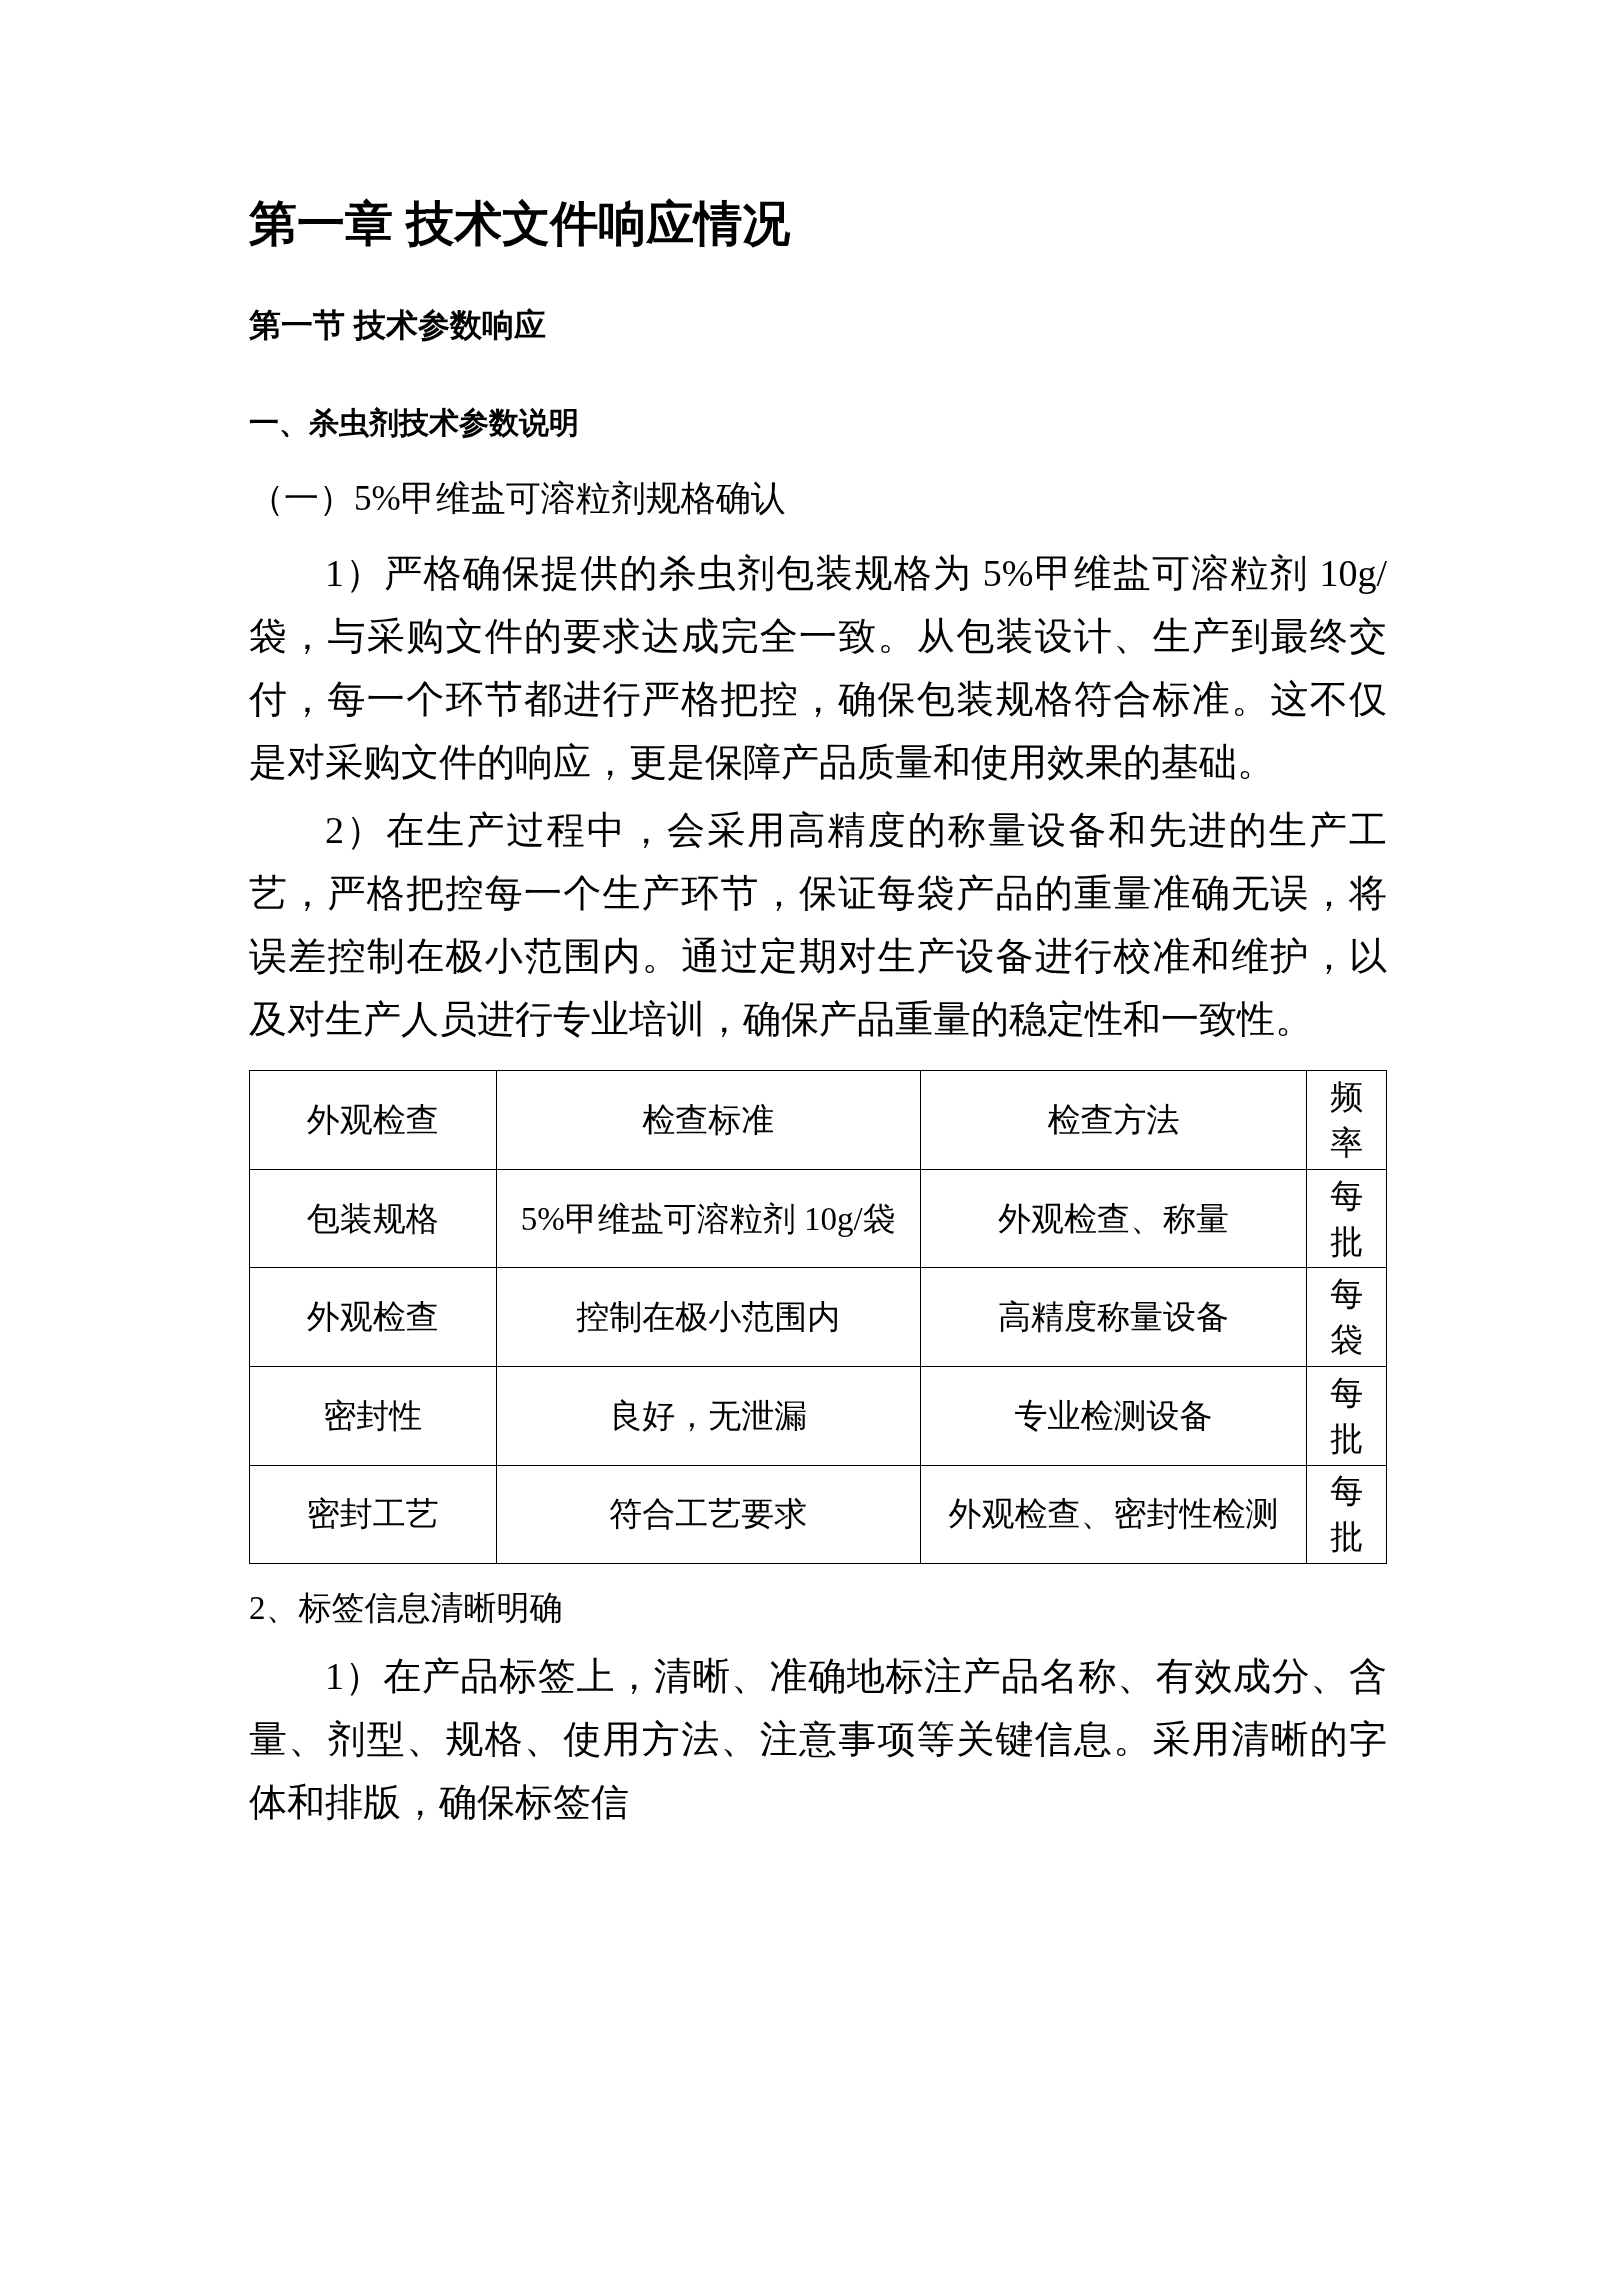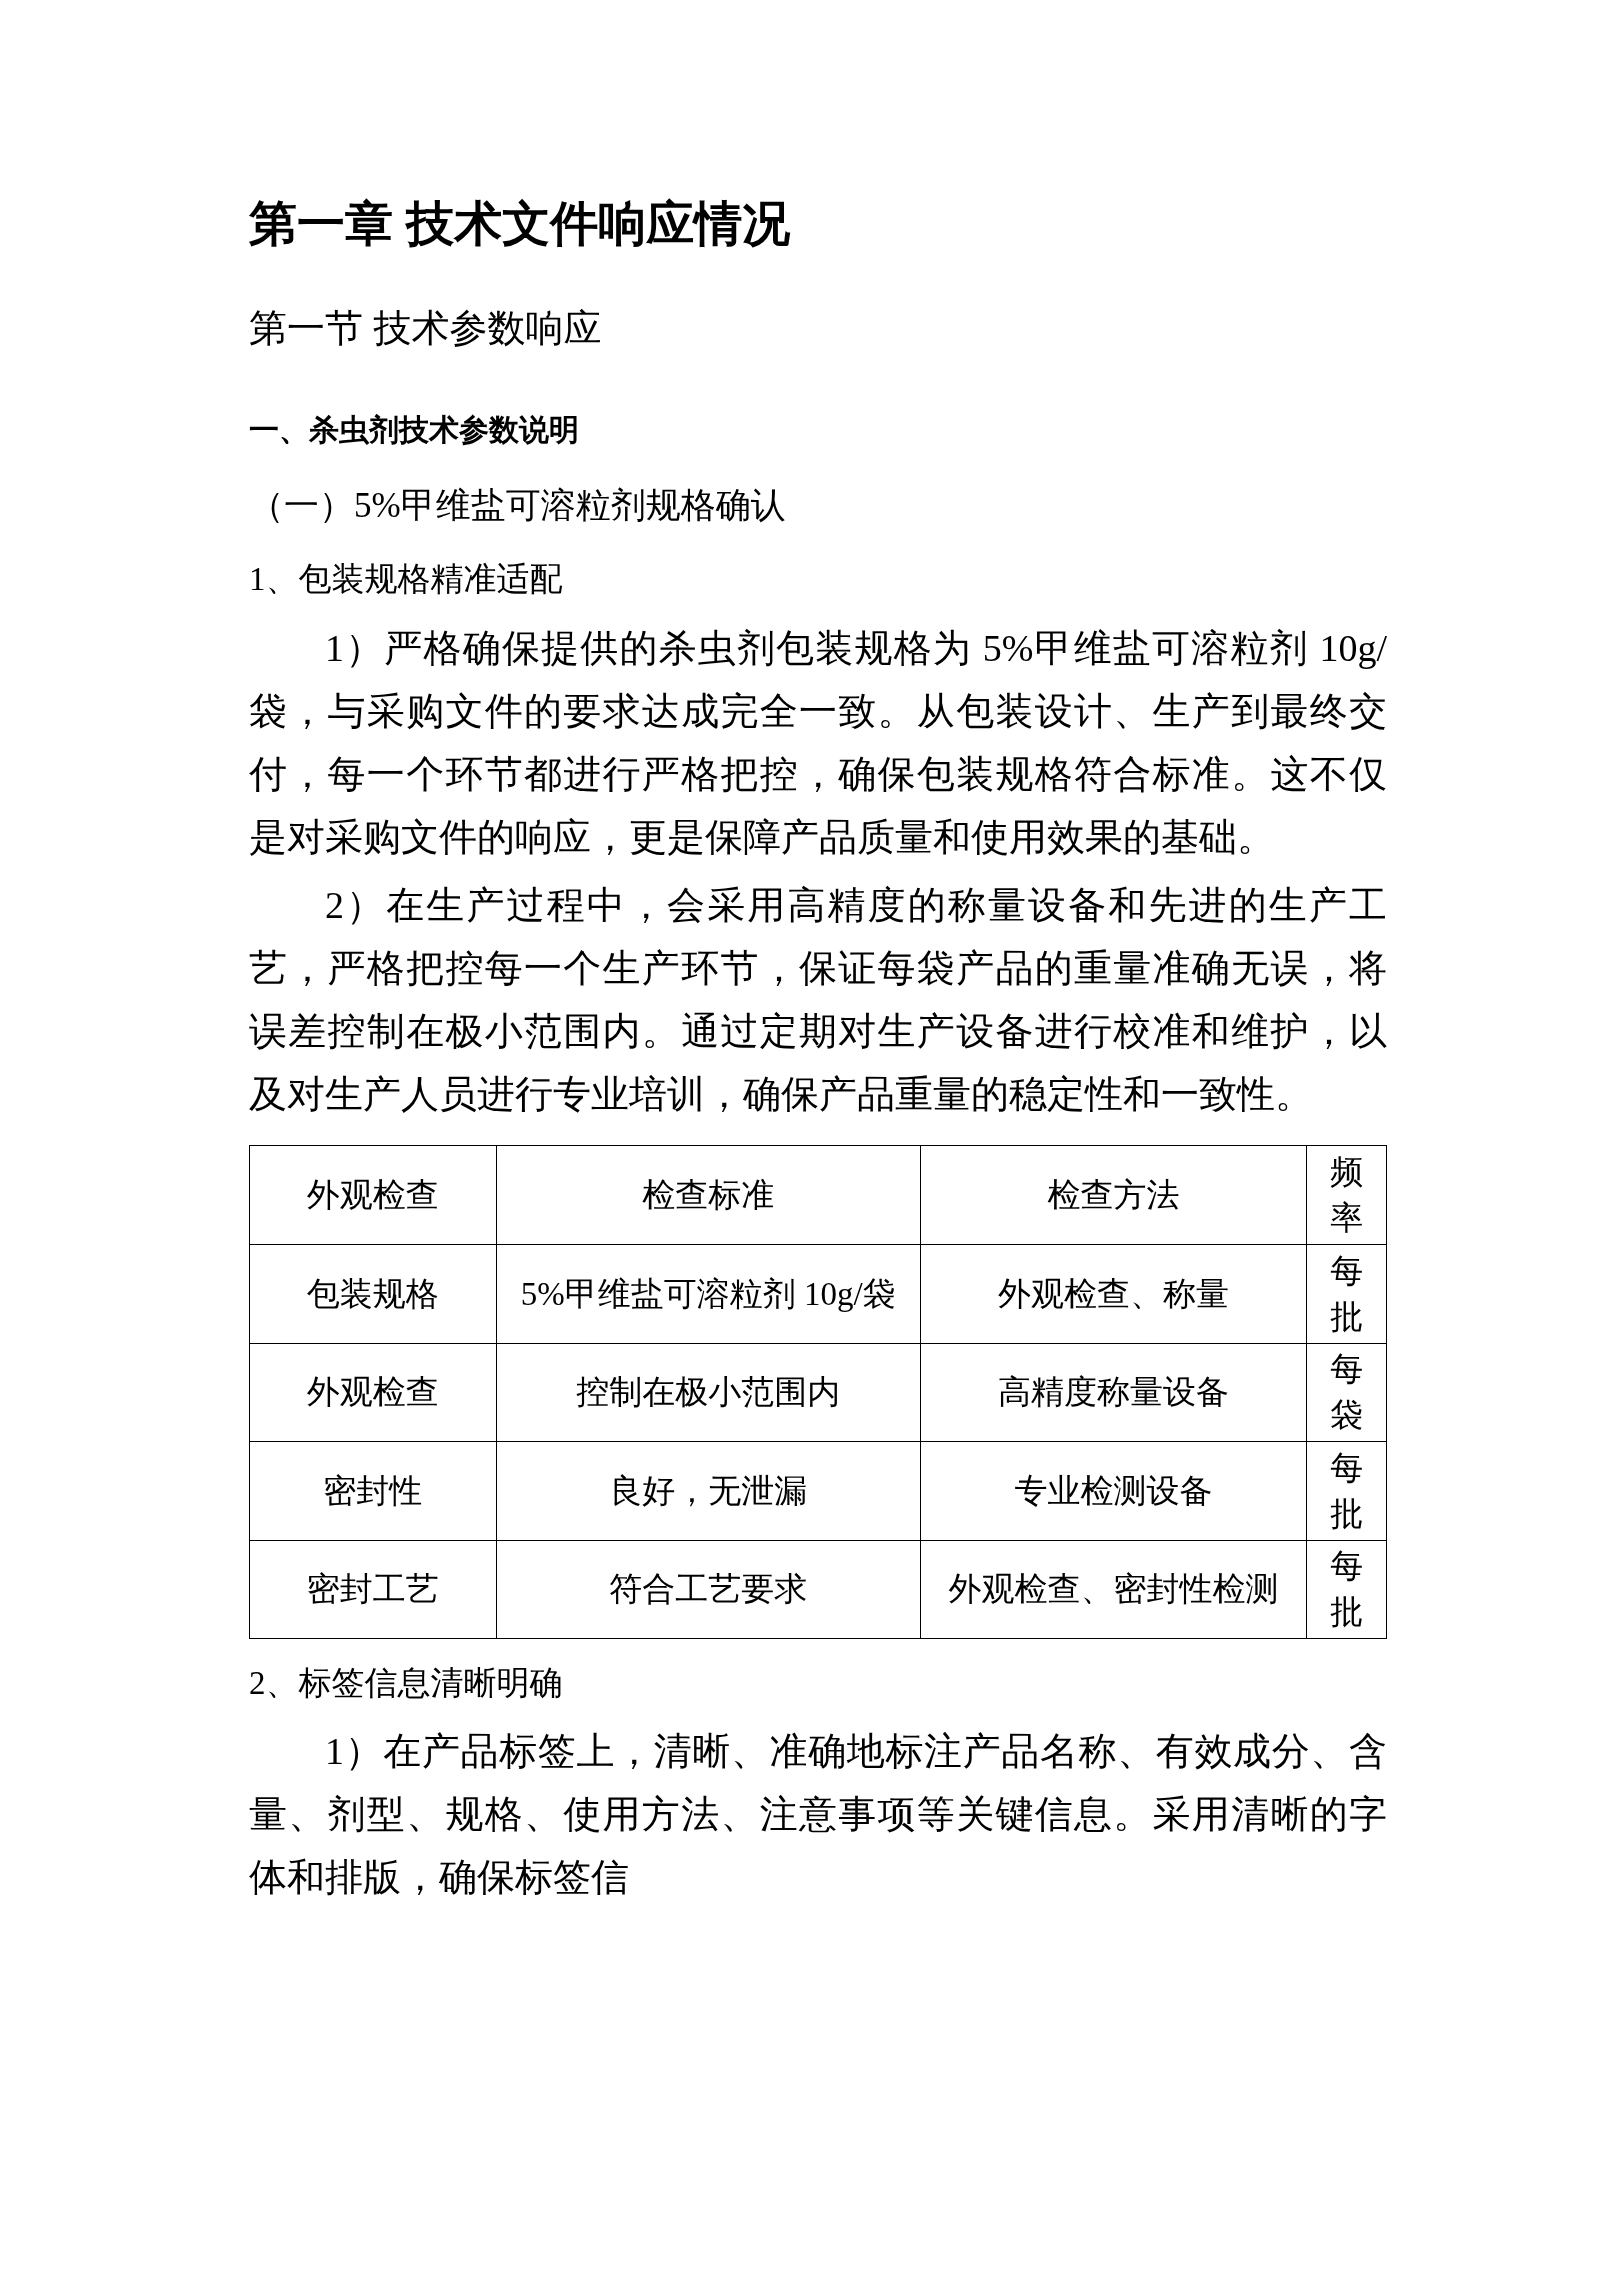--- a/index.html
+++ b/index.html
@@ -21,22 +21,22 @@
   }
   .chapter-title {
     font-family: "Liberation Sans", "DejaVu Sans", sans-serif;
     font-size: 48px;
     font-weight: bold;
     margin: 0 0 56px 0;
     line-height: 1.15;
   }
   .section-title {
     font-family: "Liberation Sans", "DejaVu Sans", sans-serif;
-    font-size: 38px;
-    font-weight: normal;
+    font-size: 32px;
+    font-weight: bold;
     margin: 0 0 62px 0;
     line-height: 1.15;
   }
   .heading-1 {
     font-family: "Liberation Sans", "DejaVu Sans", sans-serif;
     font-size: 30px;
     font-weight: bold;
     margin: 0 0 36px 0;
     line-height: 1.15;
   }
@@ -88,21 +88,20 @@
 <div class="page">
 
   <h1 class="chapter-title">第一章 技术文件响应情况</h1>
 
   <h2 class="section-title">第一节 技术参数响应</h2>
 
   <h3 class="heading-1">一、杀虫剂技术参数说明</h3>
 
   <h4 class="heading-2">（一）5%甲维盐可溶粒剂规格确认</h4>
 
-  <p class="item-title">1、包装规格精准适配</p>
 
   <p class="body-para">1）严格确保提供的杀虫剂包装规格为 5%甲维盐可溶粒剂 10g/袋，与采购文件的要求达成完全一致。从包装设计、生产到最终交付，每一个环节都进行严格把控，确保包装规格符合标准。这不仅是对采购文件的响应，更是保障产品质量和使用效果的基础。</p>
 
   <p class="body-para">2）在生产过程中，会采用高精度的称量设备和先进的生产工艺，严格把控每一个生产环节，保证每袋产品的重量准确无误，将误差控制在极小范围内。通过定期对生产设备进行校准和维护，以及对生产人员进行专业培训，确保产品重量的稳定性和一致性。</p>
 
 
   <table class="spec-table">
     <colgroup>
       <col class="col-item">
       <col class="col-std">

